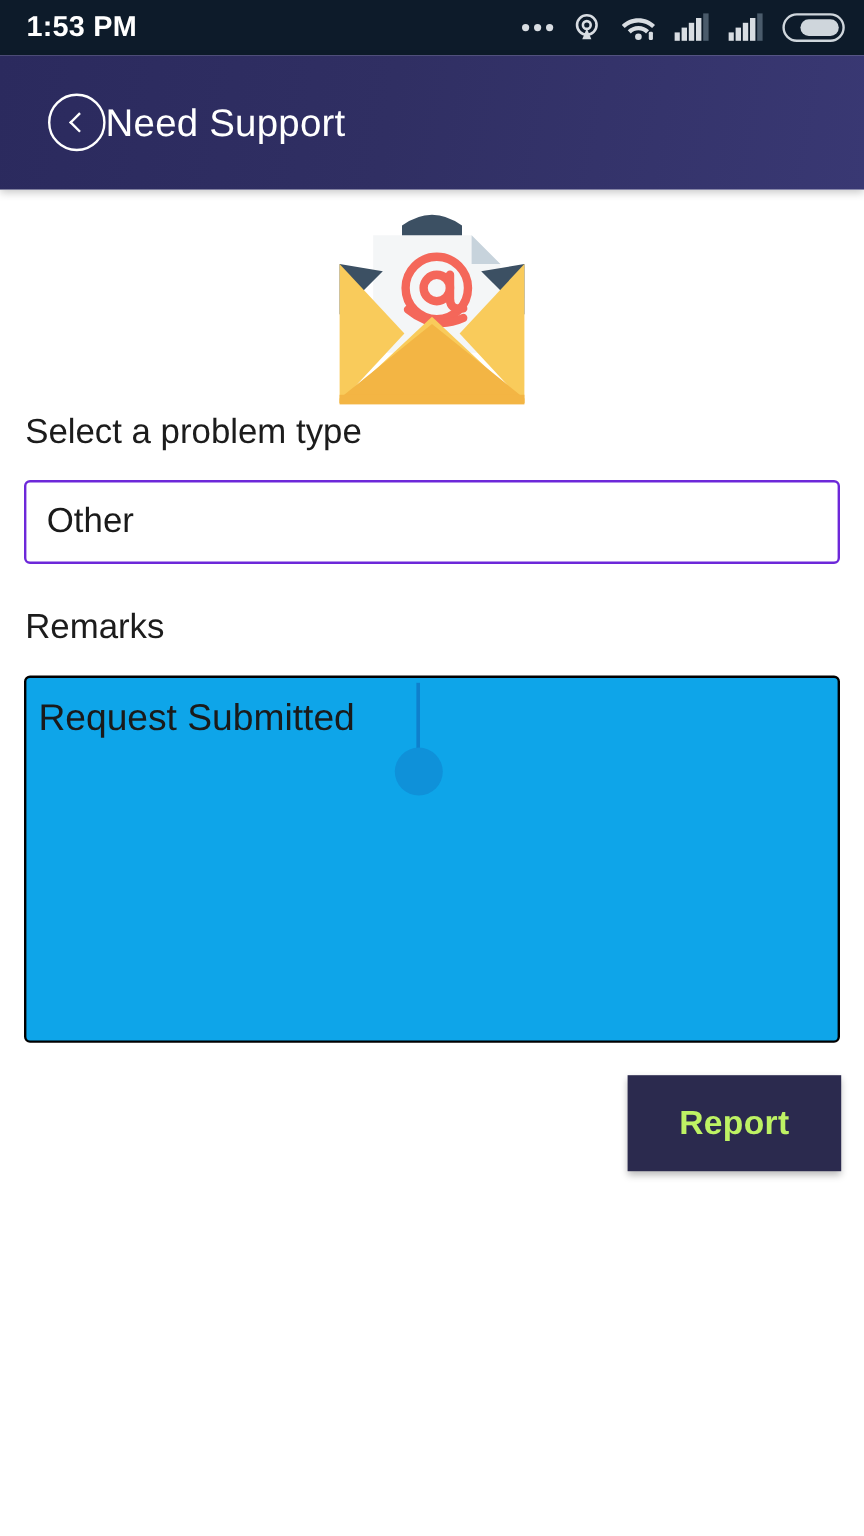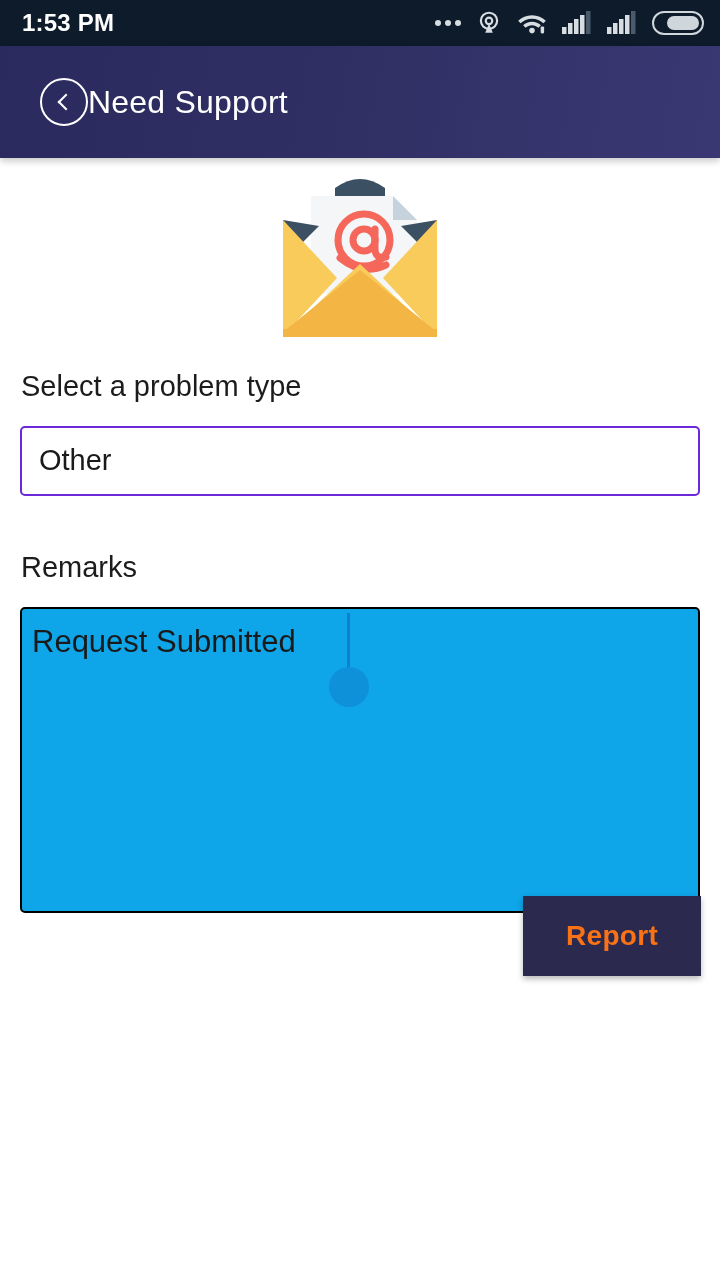--- a/index.html
+++ b/index.html
@@ -56,33 +56,33 @@
     letter-spacing:0.2px;
   }
 
   
   .illus-wrap {
     position:absolute; top:166px; left:0; width:720px; height:175px;
     display:flex; align-items:flex-start; justify-content:center;
   }
 
   
-  .form-area { position:absolute; top:369px; left:0; width:720px; }
+  .form-area { position:absolute; top:343px; left:0; width:720px; }
   .field-label {
     font-size:29px; color:#1c1c1c; font-weight:400;
     margin-left:21px; line-height:1.2;
   }
   .select-box {
     margin:22px 20px 0 20px; height:70px;
     border:2px solid #6d28d9; border-radius:5px; background:#ffffff;
     display:flex; align-items:center; padding-left:17px; cursor:pointer;
   }
   .select-value { font-size:29px; color:#1a1a1a; }
 
-  .label-remarks { margin-top:54px; }
+  .label-remarks { margin-top:36px; }
 
   .textarea-box {
     position:relative;
     margin:22px 20px 0 20px; height:306px;
     border:2px solid #000000; border-radius:5px; background:#0ea5e9;
     padding:14px 0 0 10px; cursor:text; overflow:hidden;
   }
   .textarea-text { font-size:31px; color:#1a1a1a; line-height:1.25; white-space:pre; }
 
   
@@ -96,21 +96,21 @@
     cursor:pointer;
   }
 
   
   .report-btn {
     position:absolute; left:523px; top:896px;
     width:178px; height:80px; background:#2b2a4e;
     display:flex; align-items:center; justify-content:center;
     cursor:pointer; box-shadow:0 3px 6px rgba(0,0,0,0.28);
   }
-  .report-label { color:#f97316; font-size:28px; font-weight:bold; letter-spacing:0.3px; }
+  .report-label { color:#bef264; font-size:28px; font-weight:bold; letter-spacing:0.3px; }
 </style>
 </head>
 <body>
 
 <div class="screen">
 
   <div class="status-bar">
     <div class="status-time">1:53 PM</div>
     <div class="status-icons">
 

